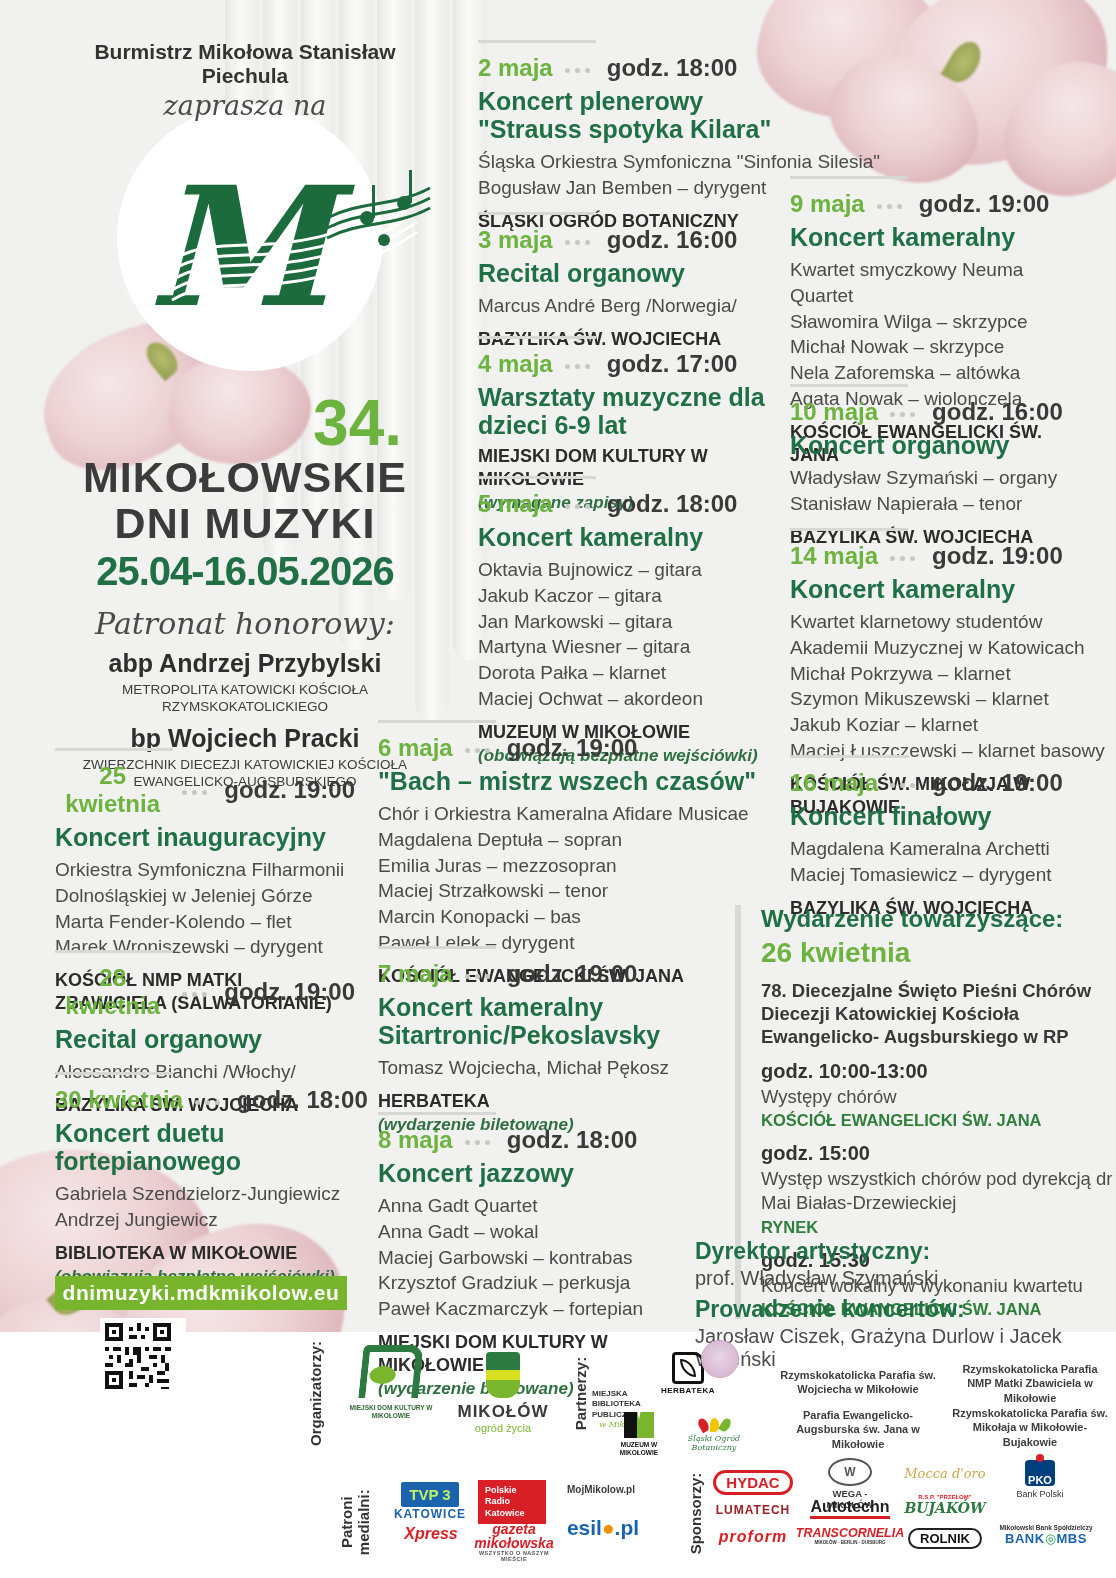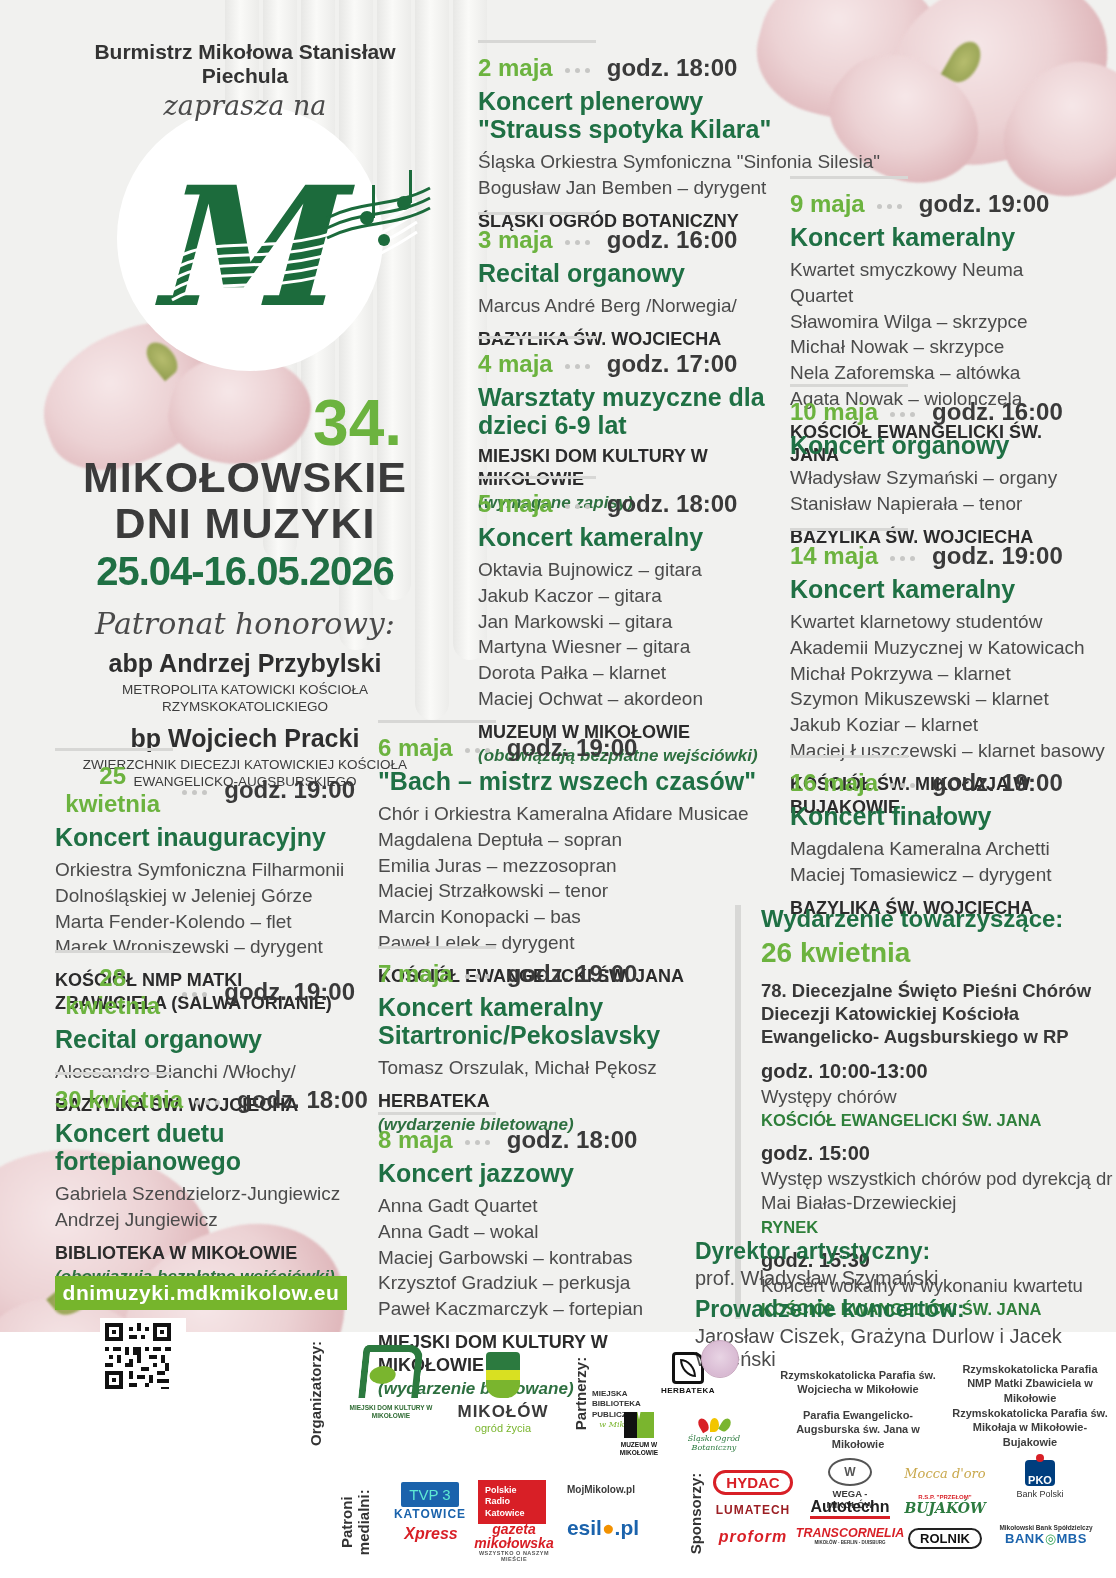--- a/index.html
+++ b/index.html
@@ -75,21 +75,21 @@
   .tinycaps{font-size:6.5px;font-weight:bold;color:#2f6b33;line-height:1.25;}
   .house-icon{width:46px;height:46px;border:7px solid #2c7a3f;border-bottom:none;
               border-radius:6px 14px 0 0;position:relative;transform:skewX(-6deg);}
   .house-icon:after{content:"";position:absolute;left:2px;top:14px;width:26px;height:18px;border-radius:50%;
               background:#7ab52e;}
   .shield{width:34px;height:40px;background:linear-gradient(180deg,#2c7a3f 30%,#d9e021 30% 55%,#7ab52e 55%);
           border-radius:4px 4px 14px 14px;border-top:6px solid #2c7a3f;}
   .mikolow-name{font-size:17px;font-weight:bold;color:#3a3a3a;letter-spacing:1px;margin-top:4px;}
   .mikolow-sub{font-size:11px;color:#7ab52e;}
   .parish{position:absolute;font-size:11px;font-weight:bold;color:#3d3d3d;line-height:1.3;text-align:center;z-index:6;}
-  .tvp{background:#1b63ac;color:#5eead4;font-weight:normal;font-size:15px;padding:4px 8px;border-radius:2px;}
+  .tvp{background:#1b63ac;color:#bef264;font-weight:bold;font-size:15px;padding:4px 8px;border-radius:2px;}
   .tvp-city{color:#1b63ac;font-weight:bold;font-size:12px;letter-spacing:1px;}
   .redbox{background:#d81f26;color:#fff;font-weight:bold;font-size:9px;line-height:1.25;padding:5px 7px;text-align:left;}
   .gazeta{color:#d81f26;font-weight:bold;font-style:italic;font-size:14px;line-height:1;}
   .gazeta-sub{font-size:5.5px;color:#555;letter-spacing:.5px;font-weight:bold;}
   .esil{color:#1b63ac;font-weight:bold;font-size:21px;}
   .esil b{color:#f29100;}
   .moj{font-size:10px;font-weight:bold;color:#3a3a3a;}
   .hydac{border:3px solid #d81f26;border-radius:14px;color:#d81f26;font-weight:bold;font-size:15px;
          padding:1px 10px;background:#fff;}
   .lumatech{color:#9c1f24;font-weight:bold;font-size:12px;letter-spacing:1px;}
@@ -364,21 +364,21 @@
         <span class="ev-date">7 maja</span>
         <span class="dots">
           <i></i>
           <i></i>
           <i></i>
         </span>
         <span class="ev-time">godz. 19:00</span>
       </div>
     <div class="ev-title">Koncert kameralny Sitartronic/Pekoslavsky</div>
     <div class="ev-performers">
-        <div>Tomasz Orszulak, Michał Pękosz</div>
+        <div>Tomasz Wojciecha, Michał Pękosz</div>
       </div>
     <div class="ev-venue">HERBATEKA</div>
     <div class="ev-note">(wydarzenie biletowane)</div>
   </section>
 
   <section class="event" id="ev9">
     <div class="divider"></div>
     <div class="ev-head">
         <span class="ev-date">8 maja</span>
         <span class="dots">

